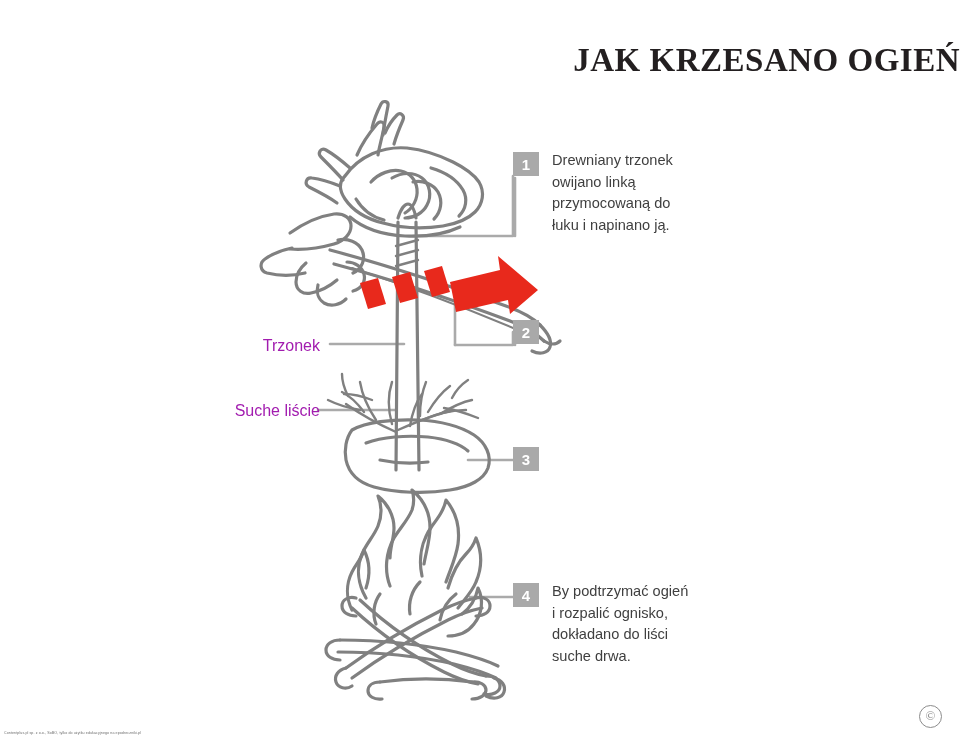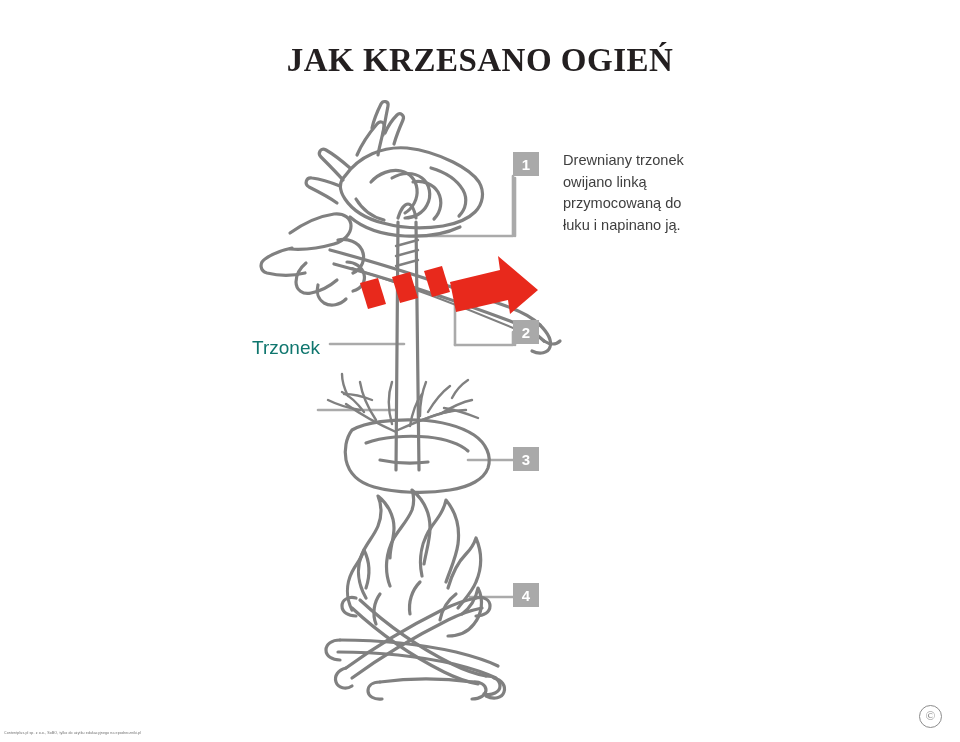--- a/index.html
+++ b/index.html
@@ -20,21 +20,21 @@
     position: absolute;
     inset: 0;
     background: #ffffff;
   }
 
   .title {
     position: absolute;
     top: 42px;
     left: 0;
     width: 960px;
-    text-align: center;
+    text-align: right;
     font-family: "Liberation Serif", serif;
     font-weight: bold;
     font-size: 33px;
     letter-spacing: 0.5px;
     color: #231f20;
   }
 
   .art {
     position: absolute;
     top: 0;
@@ -57,38 +57,38 @@
     color: #ffffff;
     font-size: 15px;
     font-weight: bold;
     display: flex;
     align-items: center;
     justify-content: center;
     flex: 0 0 auto;
     line-height: 1;
   }
   .step-text {
-    margin-left: 24px;
+    margin-left: 13px;
     font-size: 14.6px;
     line-height: 1.48;
     color: #3f3f3f;
     white-space: pre-line;
     margin-top: -2px;
   }
 
   .step1 { top: 152px; left: 513px; }
   .step2 { top: 320px; left: 513px; }
   .step3 { top: 447px; left: 513px; }
   .step4 { top: 583px; left: 513px; }
 
   
   .label {
     position: absolute;
-    font-size: 19px;
-    color: #0f766e;
+    font-size: 16px;
+    color: #a21caf;
     text-align: right;
     white-space: nowrap;
   }
   .label-trzonek { top: 337px; left: 150px; width: 170px; }
   .label-liscie  { top: 402px; left: 120px; width: 200px; }
 
   
   .credit {
     position: absolute;
     left: 4px;
@@ -252,37 +252,42 @@
         <polygon points="360,283 378,278 386,304 368,309"></polygon>
         <polygon points="392,277 410,272 418,298 400,303"></polygon>
         <polygon points="424,271 442,266 450,292 432,297"></polygon>
         <polygon points="450,282 500,270 498,256 538,290 510,314 508,300 456,312"></polygon>
       </g>
 
     </g>
   </svg>
 
   <div class="label label-trzonek">Trzonek</div>
+  <div class="label label-liscie">Suche liście</div>
 
   <div class="step step1">
     <div class="badge">1</div>
     <div class="step-text">Drewniany trzonek
 owijano linką
 przymocowaną do
 łuku i napinano ją.</div>
   </div>
 
   <div class="step step2">
     <div class="badge">2</div>
   </div>
 
   <div class="step step3">
     <div class="badge">3</div>
   </div>
 
   <div class="step step4">
     <div class="badge">4</div>
+    <div class="step-text">By podtrzymać ogień
+i rozpalić ognisko,
+dokładano do liści
+suche drwa.</div>
   </div>
 
   <div class="credit">Contentplus.pl sp. z o.o., SoBO, tylko do użytku edukacyjnego na epodreczniki.pl</div>
   <div class="copyright">©</div>
 
 </div>
 
 </body></html>

